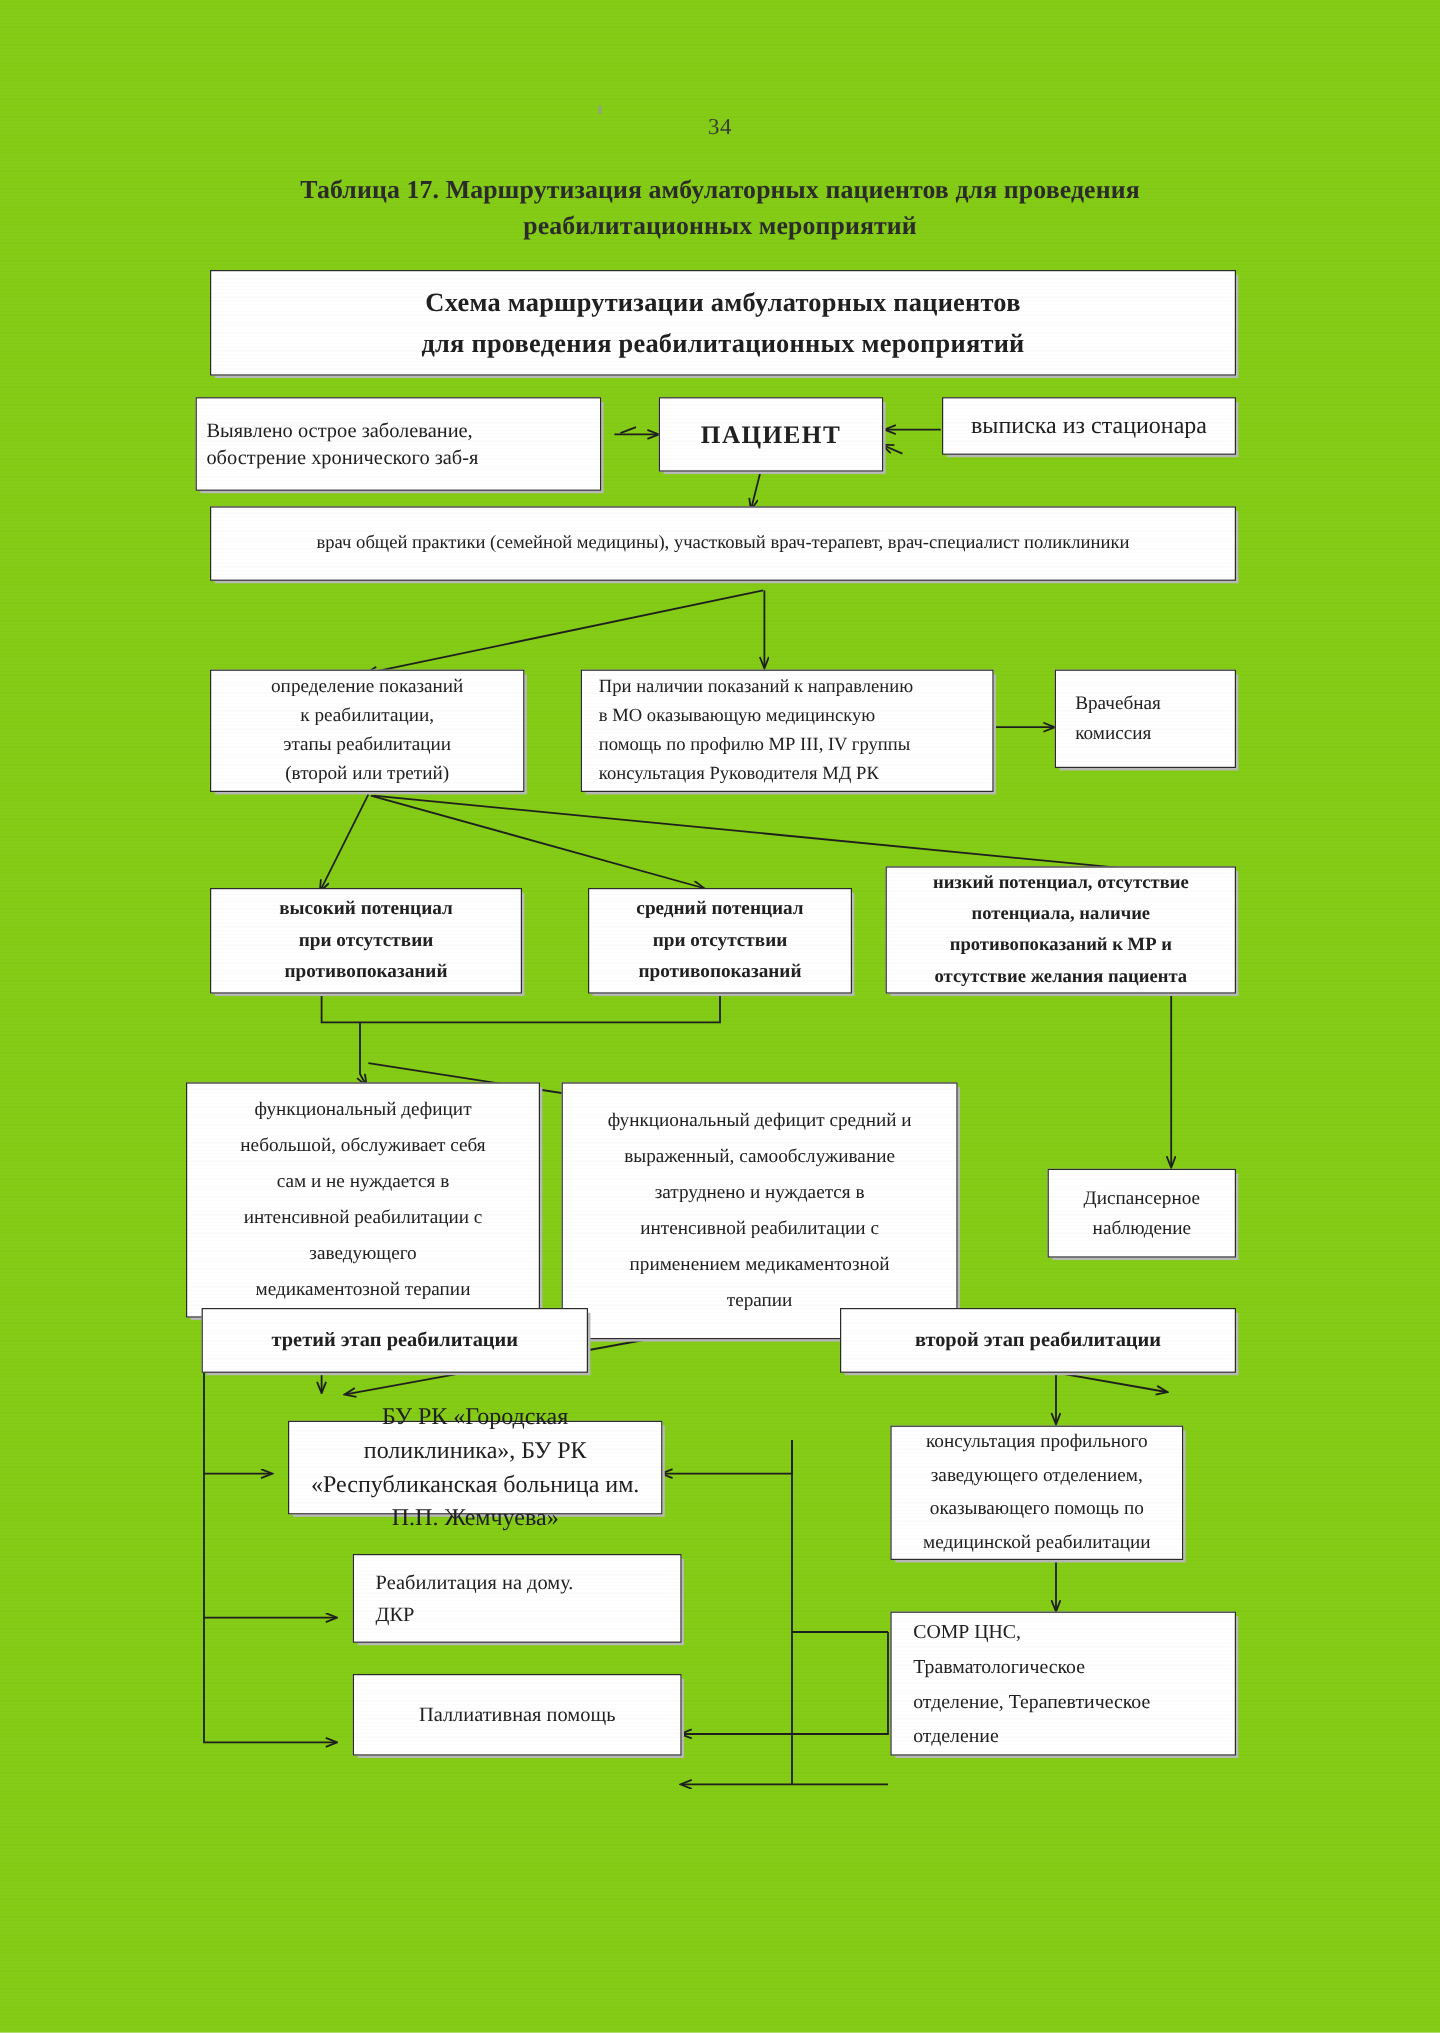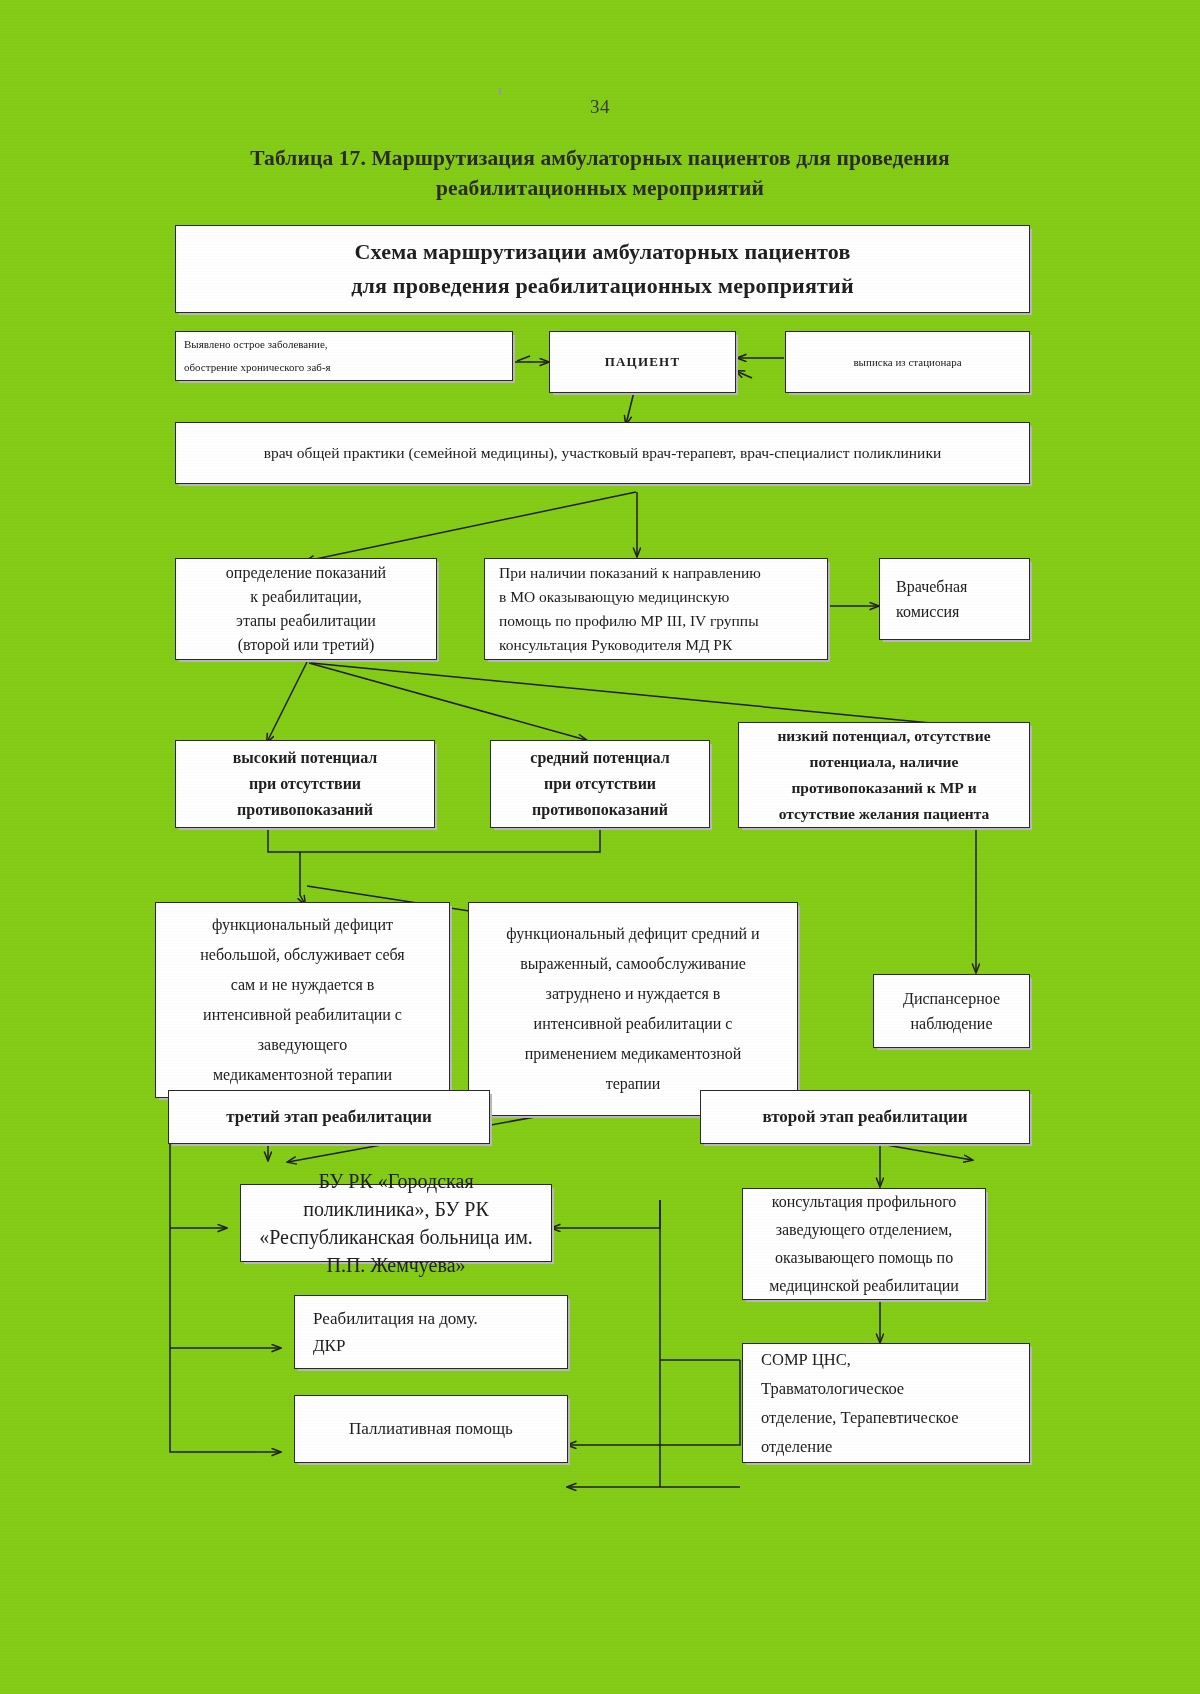--- a/index.html
+++ b/index.html
@@ -75,21 +75,21 @@
   .box .inner { width: 100%; }
 
   
   #title-banner {
     font-size: 22px;
     line-height: 34px;
     font-weight: bold;
     letter-spacing: 0.2px;
   }
   #patient-box {
-    font-size: 13px;
+    font-size: 21px;
     font-weight: bold;
     letter-spacing: 1.2px;
   }
   
   #connectors {
     position: absolute;
     top: 0;
     left: 0;
     width: 1200px;
     height: 1694px;
@@ -175,32 +175,32 @@
     </g>
   </svg>
 
   <div class="box bold" id="title-banner" style="left:175px; top:225px; width:855px; height:88px;">
     <div class="inner">
       <div>Схема маршрутизации амбулаторных пациентов</div>
       <div>для проведения реабилитационных мероприятий</div>
     </div>
   </div>
 
-  <div class="box left" style="left:175px; top:331px; width:338px; height:50px; font-size:11px; line-height:23px;">
+  <div class="box left" style="left:163px; top:331px; width:338px; height:78px; font-size:17px; line-height:23px;">
     <div class="inner">
       <div>Выявлено острое заболевание,</div>
       <div>обострение хронического заб-я</div>
     </div>
   </div>
 
   <div class="box bold" id="patient-box" style="left:549px; top:331px; width:187px; height:62px;">
     <div class="inner">ПАЦИЕНТ</div>
   </div>
 
-  <div class="box" style="left:785px; top:331px; width:245px; height:62px; font-size:11px;align-items:center;">
+  <div class="box" style="left:785px; top:331px; width:245px; height:48px; font-size:20px;align-items:center;">
     <div class="inner">выписка из стационара</div>
   </div>
 
   <div class="box" style="left:175px; top:422px; width:855px; height:62px; font-size:15.5px;font-family:Liberation Serif, serif;">
     <div class="inner">врач общей практики (семейной медицины), участковый врач-терапевт, врач-специалист поликлиники</div>
   </div>
 
   <div class="box" style="left:175px; top:558px; width:262px; height:102px; font-size:16px; line-height:24px;">
     <div class="inner">
       <div>определение показаний</div>

